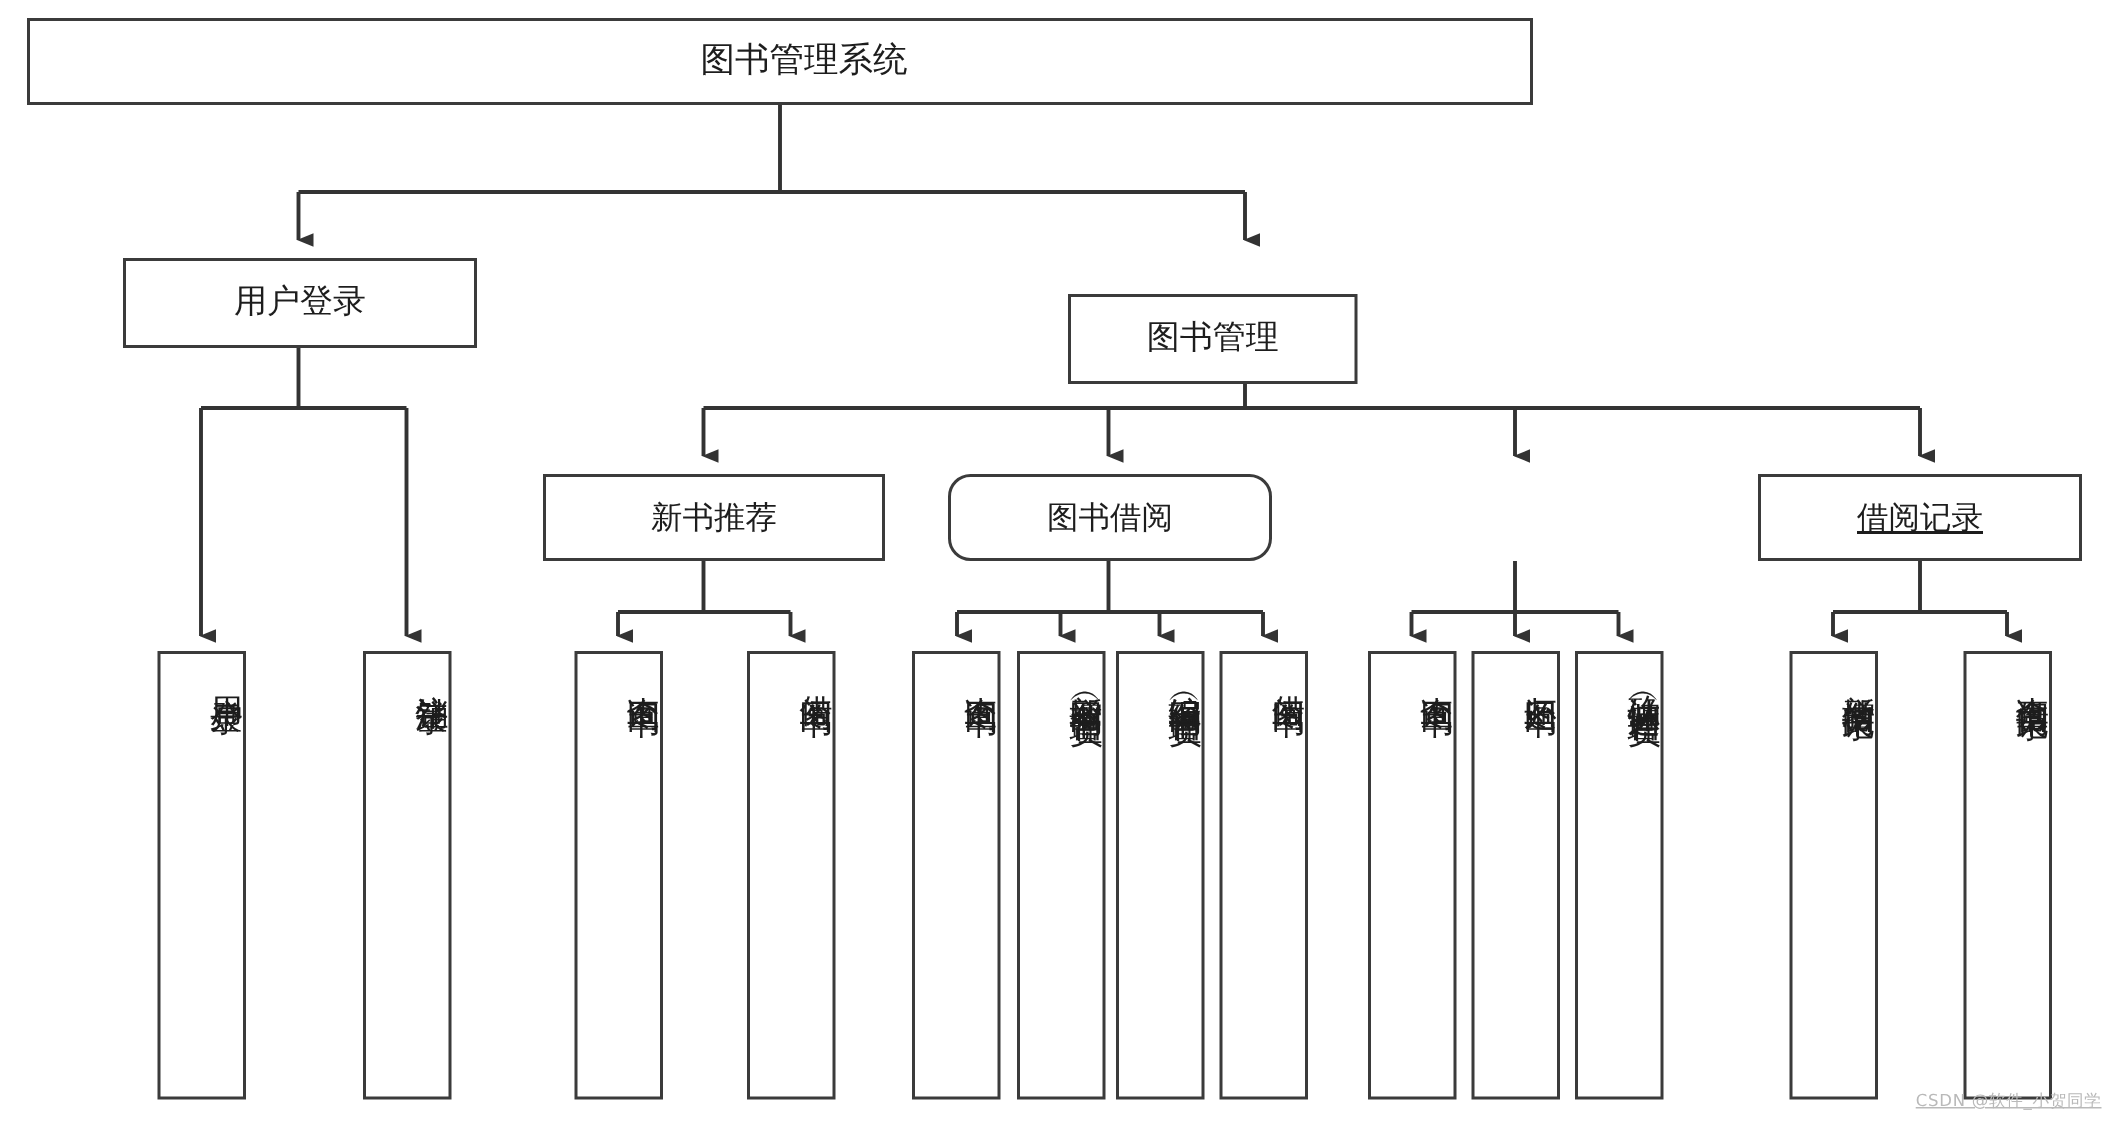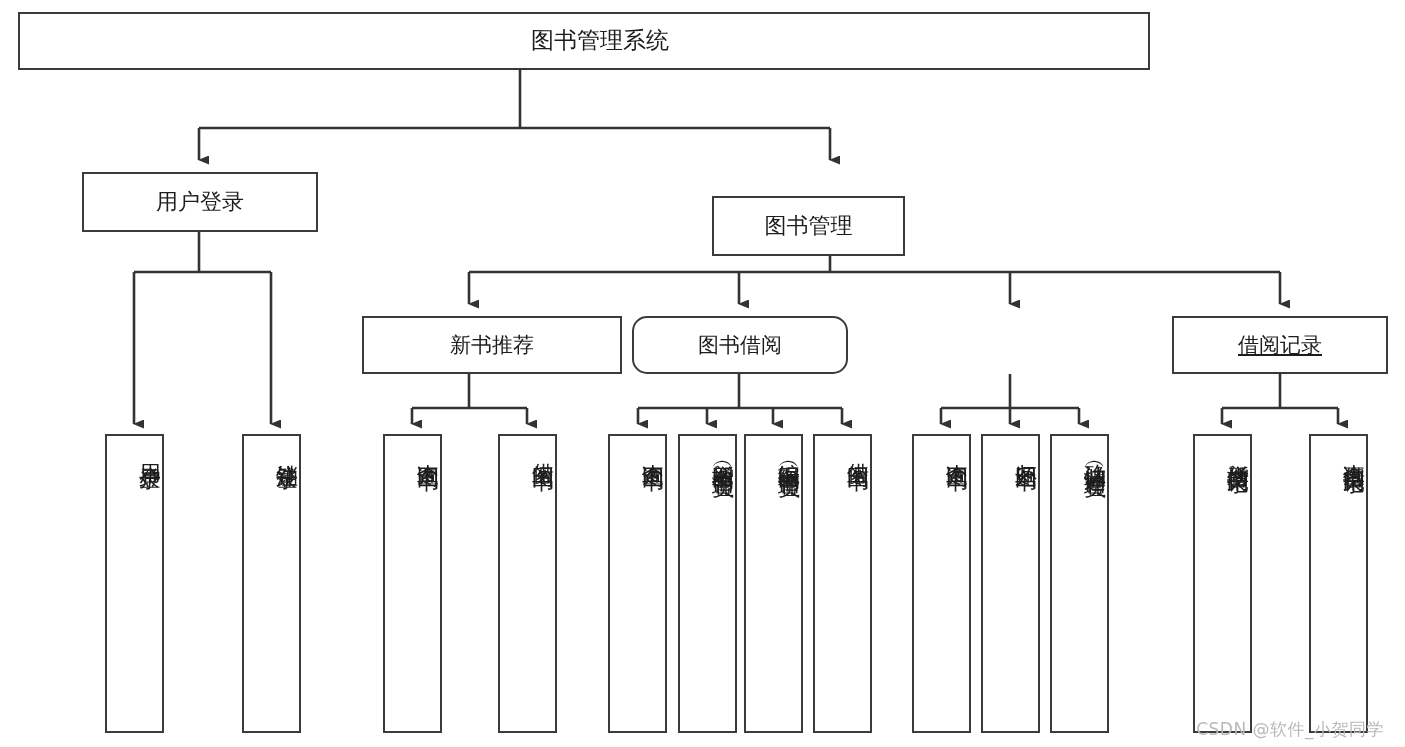--- a/index.html
+++ b/index.html
@@ -37,27 +37,28 @@
     line-height:1.05;
   }
   .node.leaf > span{
     writing-mode:vertical-rl;
     text-orientation:upright;
     display:block;
     width:100%;
   }
   .watermark{
     position:absolute;
-    right:21px;
+    right:4px;
     bottom:6px;
-    font-size:17px;
+    font-size:11px;
     color:#b9b9b9;
     letter-spacing:.5px;
     white-space:nowrap;
     user-select:none;
+    text-decoration:underline;
   }
 </style>
 </head>
 <body>
 
 <div id="stage">
 
   <svg id="wires" viewBox="0 0 1405 747" xmlns="http://www.w3.org/2000/svg">
     <defs>
       <marker id="arrow" markerWidth="9" markerHeight="11" refX="4.5" refY="10" orient="auto" markerUnits="userSpaceOnUse">
@@ -106,32 +107,32 @@
       <path d="M1010,408 L1010,424" marker-end="url(#arrow)"></path>
       <path d="M1079,408 L1079,424" marker-end="url(#arrow)"></path>
 
       <path d="M1280,374 L1280,408"></path>
       <path d="M1222,408 L1338,408"></path>
       <path d="M1222,408 L1222,424" marker-end="url(#arrow)"></path>
       <path d="M1338,408 L1338,424" marker-end="url(#arrow)"></path>
     </g>
   </svg>
 
-  <div class="node root" style="left:18px;top:12px;width:1132px;height:58px;padding-left:32px;">
+  <div class="node root" style="left:18px;top:12px;width:1004px;height:58px;padding-left:32px;">
     <span>图书管理系统</span>
   </div>
 
   <div class="node lvl1" style="left:82px;top:172px;width:236px;height:60px;">
     <span>用户登录</span>
   </div>
   <div class="node lvl1" style="left:712px;top:172px;width:193px;height:60px;margin-top:24px;">
     <span>图书管理</span>
   </div>
 
-  <div class="node lvl2" style="left:362px;top:316px;width:260px;height:58px;">
+  <div class="node lvl2" style="left:362px;top:316px;width:228px;height:58px;">
     <span>新书推荐</span>
   </div>
   <div class="node lvl2" style="left:632px;top:316px;width:216px;height:58px;border-radius:15px;">
     <span>图书借阅</span>
   </div>
   <div class="node lvl2" style="left:1172px;top:316px;width:216px;height:58px;text-decoration:underline;">
     <span>借阅记录</span>
   </div>
 
   <div class="node leaf" style="left:105px;top:434px;width:59px;height:299px;">

